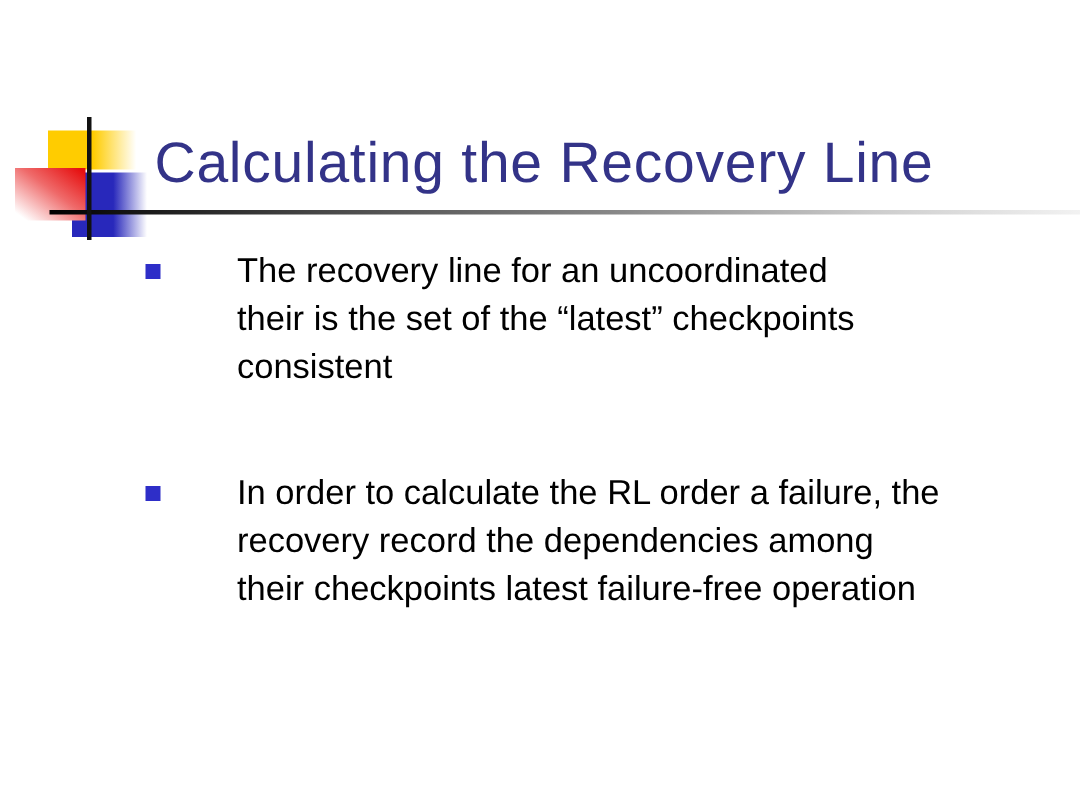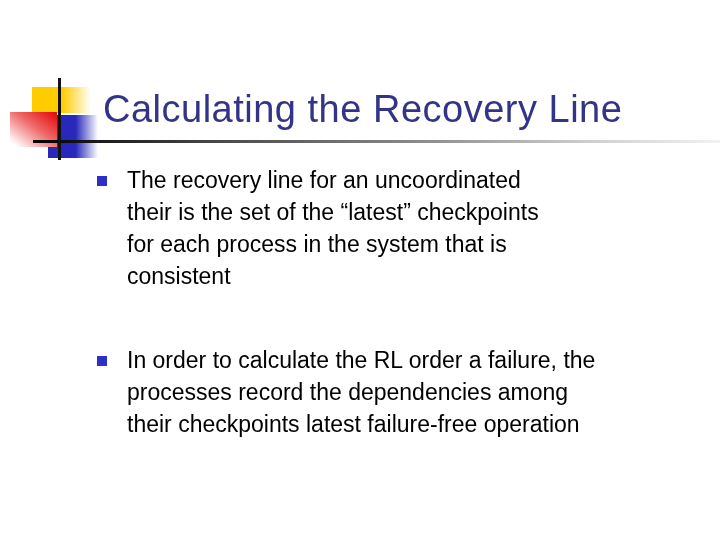--- a/index.html
+++ b/index.html
@@ -44,21 +44,21 @@
     font-size: 38px; font-weight: normal; letter-spacing: 0.5px;
     color: var(--title-text, #333388);
     white-space: nowrap;
     z-index: 6;
   }
   
   .bullets {
     position: absolute; left: 97px; top: 164px; width: 610px;
     z-index: 6;
   }
-  .bullet-item { display: flex; align-items: flex-start; margin: 0 0 52px 0; }
+  .bullet-item { display: flex; align-items: flex-start; margin: 0 0 52px 0; gap: 31px; }
   .bullet-sq {
     flex: 0 0 auto;
     width: 10px; height: 10px; margin: 12px 20px 0 0;
     background: var(--bullet-square, #2e2ec8);
   }
   .bullet-text {
     color: var(--body-text, #000000);
     font-size: 23px; line-height: 32px;
   }
   .bullet-line { white-space: nowrap; }
@@ -76,28 +76,27 @@
 
   <h1 class="title">Calculating the Recovery Line</h1>
 
   <div class="bullets">
 
     <div class="bullet-item">
       <span class="bullet-sq"></span>
       <div class="bullet-text">
         <div class="bullet-line">The recovery line for an uncoordinated</div>
         <div class="bullet-line">their is the set of the “latest” checkpoints</div>
-        <div class="bullet-line">for each process in the system that is</div>
         <div class="bullet-line">consistent</div>
       </div>
     </div>
 
     <div class="bullet-item">
       <span class="bullet-sq"></span>
       <div class="bullet-text">
         <div class="bullet-line">In order to calculate the RL order a failure, the</div>
-        <div class="bullet-line">processes record the dependencies among</div>
+        <div class="bullet-line">recovery record the dependencies among</div>
         <div class="bullet-line">their checkpoints latest failure-free operation</div>
       </div>
     </div>
 
   </div>
 </div>
 
 </body></html>

